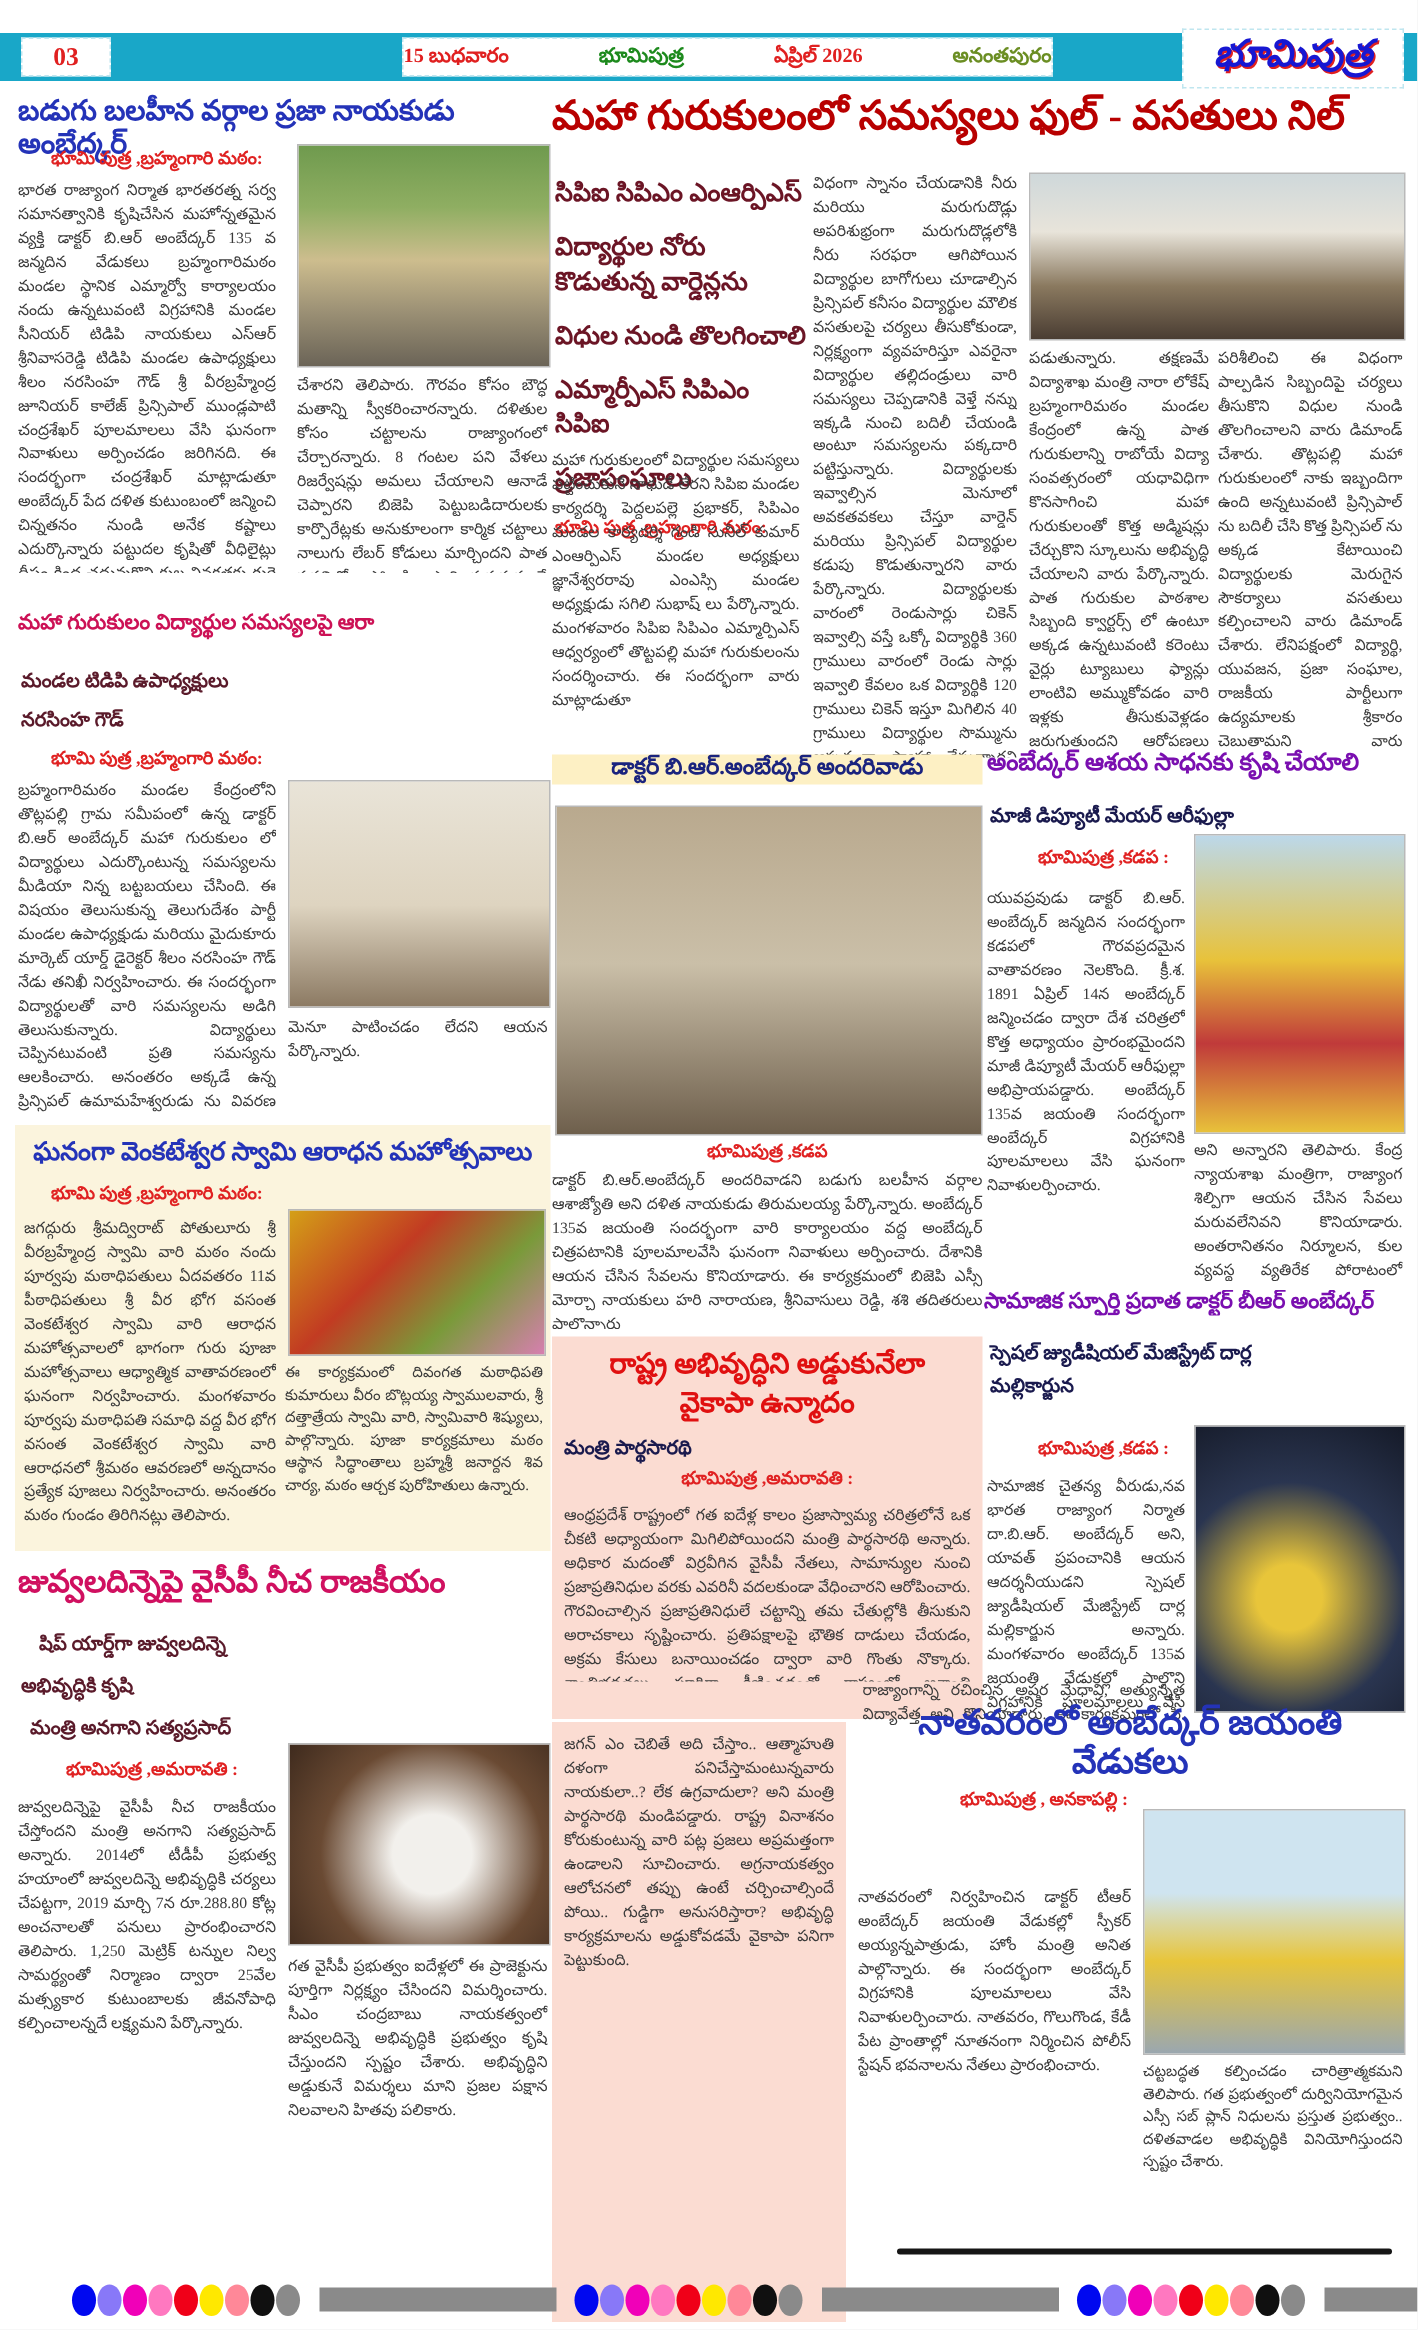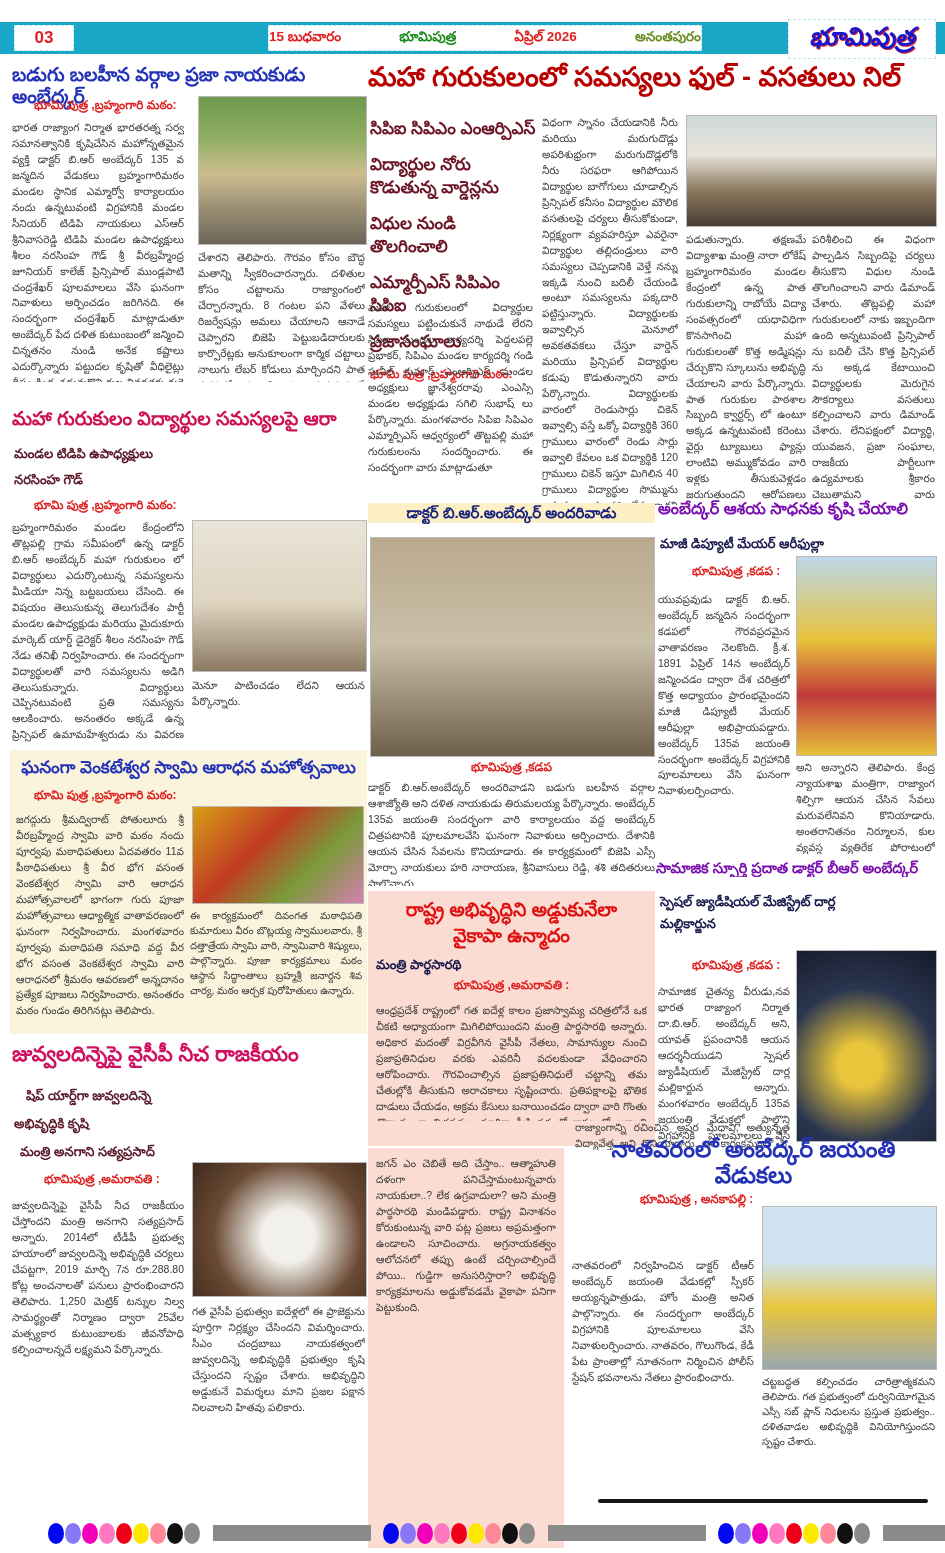--- a/index.html
+++ b/index.html
@@ -1,17 +1,17 @@
 <!DOCTYPE html>
 <html><head>
 <meta charset="utf-8">
 <style>
   html,body{margin:0;padding:0;background:#f2f2f2;}
   #page{position:relative;width:945px;height:1553px;background:#ffffff;margin:0 auto;overflow:hidden;
-        font-family:Liberation Sans, sans-serif;}
+        font-family:Liberation Serif, serif;}
   .abs{position:absolute;}
   
   #topbar{left:0;top:22px;width:945px;height:32px;background:#19a7c8;}
   .hdrbox{position:absolute;background:#ffffff;border:1px dashed #bfe6ef;display:flex;align-items:center;justify-content:center;}
   #pagenum{left:14px;top:3px;width:58px;height:24px;color:#e02020;font-weight:bold;font-size:17px;}
   #datebox{left:268px;top:3px;width:432px;height:24px;font-weight:bold;font-size:13.5px;gap:10px;justify-content:space-between;}
   #datebox .red{color:#e02020;} #datebox .green{color:#1d8a1d;} #datebox .olive{color:#6b8e23;}
   #logobox{left:788px;top:-3px;width:146px;height:38px;}
   #logotext{color:#1717d2;font-weight:bold;font-size:25px;font-style:italic;text-shadow:1px 1px 0 #e02020;}
   
@@ -67,21 +67,21 @@
     <div class="bullet-line">ఎమ్మార్పీఎస్ సిపిఎం సిపిఐ</div>
     <div class="bullet-line">ప్రజాసంఘాలు</div>
     <div class="byline" style="margin-top:6px;">భూమి పుత్ర ,బ్రహ్మంగారి మఠం:</div>
   </div>
   <div class="abs photo" style="left:686px;top:115px;width:249px;height:110px;background:linear-gradient(180deg,#cfd8da 0%,#e8e4da 35%,#8a795f 68%,#4a3d33 100%);"></div>
   <div class="abs body-txt" style="left:368px;top:300px;width:165px;height:205px;">మహా గురుకులంలో విద్యార్థుల సమస్యలు పట్టించుకునే నాథుడే లేరని సిపిఐ మండల కార్యదర్శి పెద్దలపల్లె ప్రభాకర్, సిపిఎం మండల కార్యదర్శి గండి సునీల్ కుమార్ ఎంఆర్పిఎస్ మండల అధ్యక్షులు జ్ఞానేశ్వరరావు ఎంఎస్సి మండల అధ్యక్షుడు సగిలి సుభాష్ లు పేర్కొన్నారు. మంగళవారం సిపిఐ సిపిఎం ఎమ్మార్పిఎస్ ఆధ్వర్యంలో తొట్టపల్లి మహా గురుకులంను సందర్శించారు. ఈ సందర్భంగా వారు మాట్లాడుతూ</div>
   <div class="abs body-txt" style="left:542px;top:115px;width:136px;height:390px;">విధంగా స్నానం చేయడానికి నీరు మరియు మరుగుదొడ్లు అపరిశుభ్రంగా మరుగుదొడ్లలోకి నీరు సరఫరా ఆగిపోయిన విద్యార్థుల బాగోగులు చూడాల్సిన ప్రిన్సిపల్ కనీసం విద్యార్థుల మౌలిక వసతులపై చర్యలు తీసుకోకుండా, నిర్లక్ష్యంగా వ్యవహరిస్తూ ఎవరైనా విద్యార్థుల తల్లిదండ్రులు వారి సమస్యలు చెప్పడానికి వెళ్తే నన్ను ఇక్కడి నుంచి బదిలీ చేయండి అంటూ సమస్యలను పక్కదారి పట్టిస్తున్నారు. విద్యార్థులకు ఇవ్వాల్సిన మెనూలో అవకతవకలు చేస్తూ వార్డెన్ మరియు ప్రిన్సిపల్ విద్యార్థుల కడుపు కొడుతున్నారని వారు పేర్కొన్నారు. విద్యార్థులకు వారంలో రెండుసార్లు చికెన్ ఇవ్వాల్సి వస్తే ఒక్కో విద్యార్థికి 360 గ్రాములు వారంలో రెండు సార్లు ఇవ్వాలి కేవలం ఒక విద్యార్థికి 120 గ్రాములు చికెన్ ఇస్తూ మిగిలిన 40 గ్రాములు విద్యార్థుల సొమ్మును అప్పనంగా స్వాహా చేస్తున్నారని వారు పేర్కొన్నారు.</div>
   <div class="abs body-txt" style="left:686px;top:232px;width:120px;height:272px;">పడుతున్నారు. తక్షణమే విద్యాశాఖ మంత్రి నారా లోకేష్ బ్రహ్మంగారిమఠం మండల కేంద్రంలో ఉన్న పాత గురుకులాన్ని రాబోయే విద్యా సంవత్సరంలో యధావిధిగా కొనసాగించి మహా గురుకులంతో కొత్త అడ్మిషన్లు చేర్చుకొని స్కూలును అభివృద్ధి చేయాలని వారు పేర్కొన్నారు. పాత గురుకుల పాఠశాల సిబ్బంది క్వార్టర్స్ లో ఉంటూ అక్కడ ఉన్నటువంటి కరెంటు వైర్లు ట్యూబులు ఫ్యాన్లు లాంటివి అమ్ముకోవడం వారి ఇళ్లకు తీసుకువెళ్లడం జరుగుతుందని ఆరోపణలు వస్తున్నాయి. వీటిపైన తక్షణమే డిసిఓ గారు</div>
   <div class="abs body-txt" style="left:812px;top:232px;width:123px;height:272px;">పరిశీలించి ఈ విధంగా పాల్పడిన సిబ్బందిపై చర్యలు తీసుకొని విధుల నుండి తొలగించాలని వారు డిమాండ్ చేశారు. తొట్లపల్లి మహా గురుకులంలో నాకు ఇబ్బందిగా ఉంది అన్నటువంటి ప్రిన్సిపాల్ ను బదిలీ చేసి కొత్త ప్రిన్సిపల్ ను అక్కడ కేటాయించి విద్యార్థులకు మెరుగైన సౌకర్యాలు వసతులు కల్పించాలని వారు డిమాండ్ చేశారు. లేనిపక్షంలో విద్యార్థి, యువజన, ప్రజా సంఘాల, రాజకీయ పార్టీలుగా ఉద్యమాలకు శ్రీకారం చెబుతామని వారు హెచ్చరించారు.</div>
 
-  <div class="abs hl hl-crimson" style="left:12px;top:408px;width:353px;font-size:19px;">మహా గురుకులం విద్యార్థుల సమస్యలపై ఆరా</div>
+  <div class="abs hl hl-crimson" style="left:12px;top:408px;width:353px;font-size:14px;">మహా గురుకులం విద్యార్థుల సమస్యలపై ఆరా</div>
   <div class="abs subhead" style="left:14px;top:442px;">మండల టిడిపి ఉపాధ్యక్షులు</div>
   <div class="abs subhead" style="left:14px;top:468px;">నరసింహ గౌడ్</div>
   <div class="abs byline" style="left:34px;top:498px;">భూమి పుత్ర ,బ్రహ్మంగారి మఠం:</div>
   <div class="abs photo" style="left:192px;top:520px;width:173px;height:150px;background:linear-gradient(180deg,#e9e4d8 0%,#ded4c0 55%,#8c7a63 100%);"></div>
   <div class="abs body-txt" style="left:12px;top:520px;width:172px;height:224px;">బ్రహ్మంగారిమఠం మండల కేంద్రంలోని తొట్లపల్లి గ్రామ సమీపంలో ఉన్న డాక్టర్ బి.ఆర్ అంబేద్కర్ మహా గురుకులం లో విద్యార్థులు ఎదుర్కొంటున్న సమస్యలను మీడియా నిన్న బట్టబయలు చేసింది. ఈ విషయం తెలుసుకున్న తెలుగుదేశం పార్టీ మండల ఉపాధ్యక్షుడు మరియు మైదుకూరు మార్కెట్ యార్డ్ డైరెక్టర్ శీలం నరసింహ గౌడ్ నేడు తనిఖీ నిర్వహించారు. ఈ సందర్భంగా విద్యార్థులతో వారి సమస్యలను అడిగి తెలుసుకున్నారు. విద్యార్థులు చెప్పినటువంటి ప్రతి సమస్యను ఆలకించారు. అనంతరం అక్కడే ఉన్న ప్రిన్సిపల్ ఉమామహేశ్వరుడు ను వివరణ అడిగి తెలుసుకున్నారు. విద్యార్థులు చెప్పిన ప్రతి సమస్యను గౌరవ మైదుకూరు నియోజకవర్గ శాసనసభ్యులు పుట్టా సుధాకర్ యాదవ్ దృష్టికి తీసుకెళ్తానని ఆయన తెలిపారు.</div>
   <div class="abs body-txt" style="left:192px;top:678px;width:173px;height:66px;">మెనూ పాటించడం లేదని ఆయన పేర్కొన్నారు.</div>
 
   <div class="abs tint-yellow" style="left:10px;top:750px;width:357px;height:284px;">
     <div class="hl hl-blue" style="margin:8px 4px 0 4px;font-size:17px;text-align:center;">ఘనంగా వెంకటేశ్వర స్వామి ఆరాధన మహోత్సవాలు</div>
     <div class="byline" style="margin:10px 0 0 24px;">భూమి పుత్ర ,బ్రహ్మంగారి మఠం:</div>

